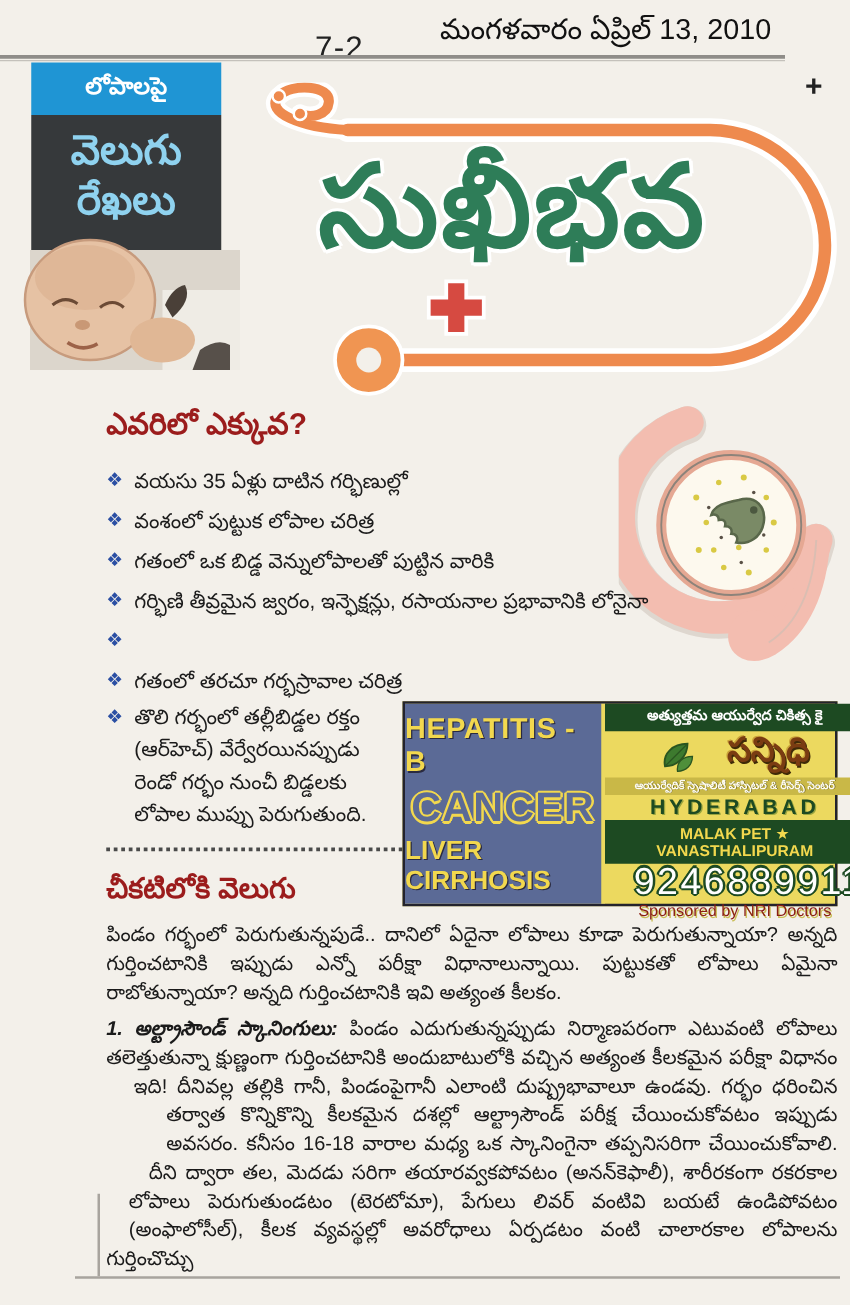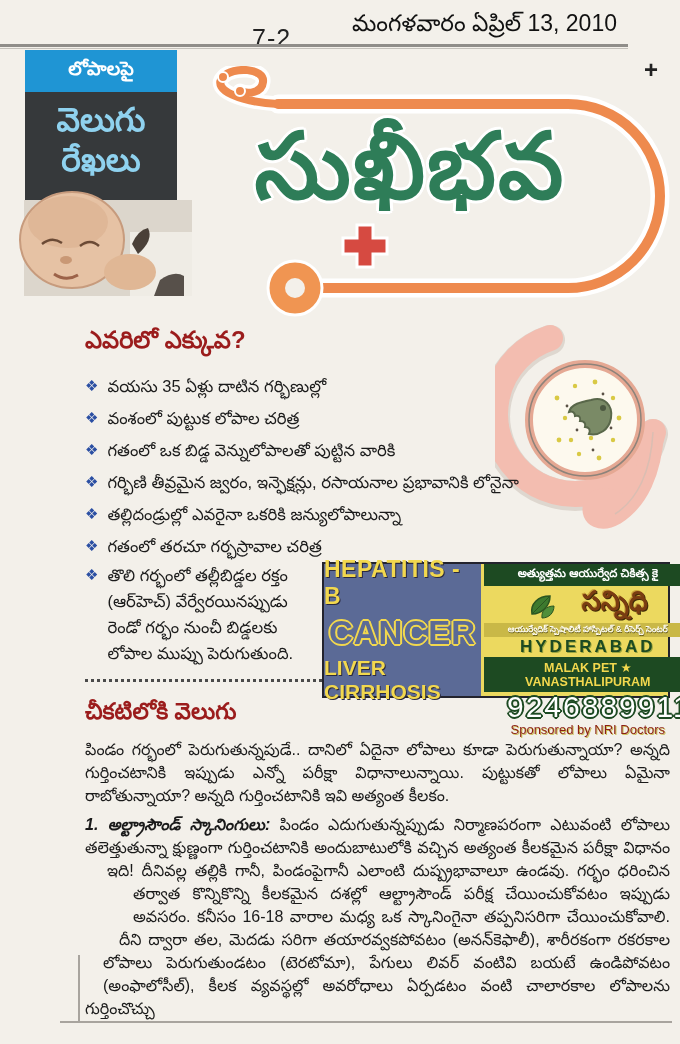--- a/index.html
+++ b/index.html
@@ -49,21 +49,21 @@
   .blist li.wrapit .bullet { line-height:26px; }
 
   .dotted-sep { border-bottom:3px dotted #4a4a4a; height:6px; margin:10px 18px 16px 0; }
 
   .sec-head2 { font-size:23px; font-weight:bold; color:#9b1c1c; margin:4px 0 8px 0; }
   .para { font-size:16px; line-height:23px; text-align:justify; color:#1a1a1a; }
   .para.first { margin-bottom:6px; }
   .plabel { font-weight:bold; font-style:italic; }
 
   
-  .ad { float:right; width:348px; height:136px; margin:0 0 10px 10px; border:2px solid #23232d;
+  .ad { float:right; width:348px; height:164px; margin:0 0 10px 10px; border:2px solid #23232d;
         display:flex; background:#ecd95f; }
   .ad-left { flex:0 0 160px; background:#5b6a96; display:flex; flex-direction:column;
              align-items:center; justify-content:center; gap:4px; border-right:3px solid #ecd95f; }
   .ad-l1 { color:#f2d84e; font-weight:bold; font-size:23px; letter-spacing:0.5px; text-shadow:1px 1px 0 #2a2a40; }
   .ad-l2 { color:#5b6a96; font-weight:bold; font-size:33px; letter-spacing:1px;
            text-shadow:-2px 0 0 #f2d84e, 2px 0 0 #f2d84e, 0 -2px 0 #f2d84e, 0 2px 0 #f2d84e,
                        -1px -1px 0 #f2d84e, 1px 1px 0 #f2d84e, -1px 1px 0 #f2d84e, 1px -1px 0 #f2d84e; }
   .ad-l3 { color:#f2d84e; font-weight:bold; font-size:21px; text-shadow:1px 1px 0 #2a2a40; }
   .ad-right { flex:1; display:flex; flex-direction:column; }
   .ad-tagline { background:#1d4a22; color:#fff; font-size:11.5px; font-weight:bold; text-align:center; padding:3px 1px; }
@@ -199,21 +199,20 @@
       <li>
         <span class="bullet">❖</span>
         <span>గతంలో ఒక బిడ్డ వెన్నులోపాలతో పుట్టిన వారికి</span>
       </li>
       <li>
         <span class="bullet">❖</span>
         <span>గర్భిణి తీవ్రమైన జ్వరం, ఇన్ఫెక్షన్లు, రసాయనాల ప్రభావానికి లోనైనా</span>
       </li>
       <li>
         <span class="bullet">❖</span>
-        <span>తల్లిదండ్రుల్లో ఎవరైనా ఒకరికి జన్యులోపాలున్నా</span>
       </li>
       <li>
         <span class="bullet">❖</span>
         <span>గతంలో తరచూ గర్భస్రావాల చరిత్ర</span>
       </li>
     </ul>
 
     <div class="ad">
       <div class="ad-left">
         <div class="ad-l1">HEPATITIS - B</div>

